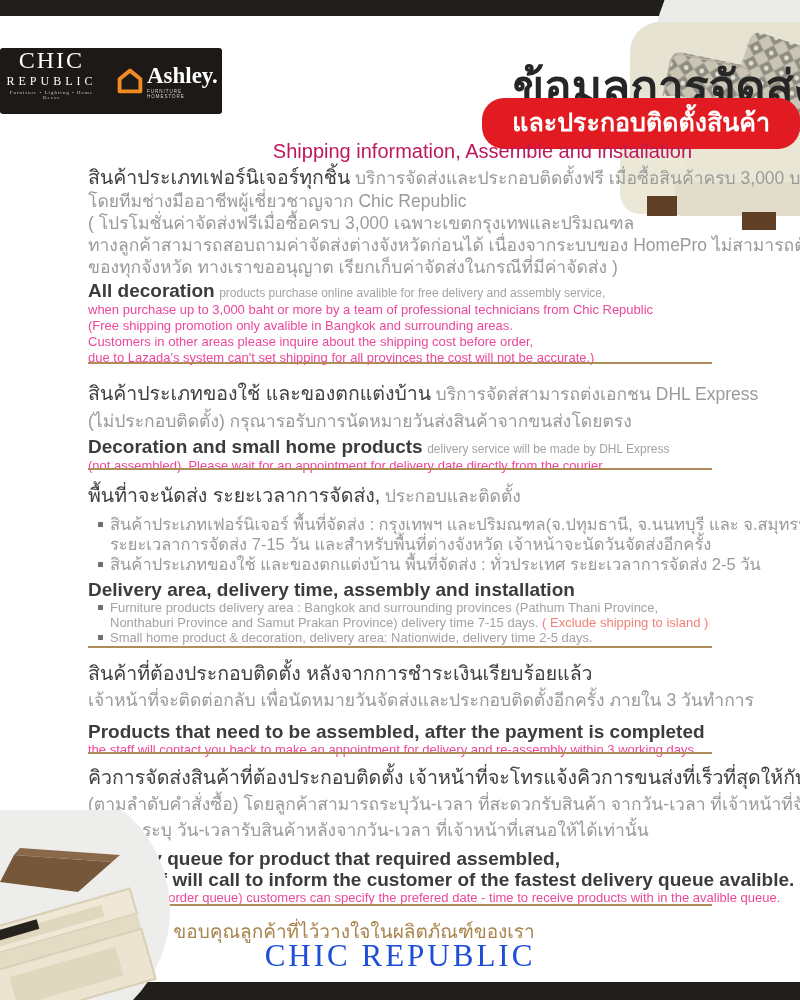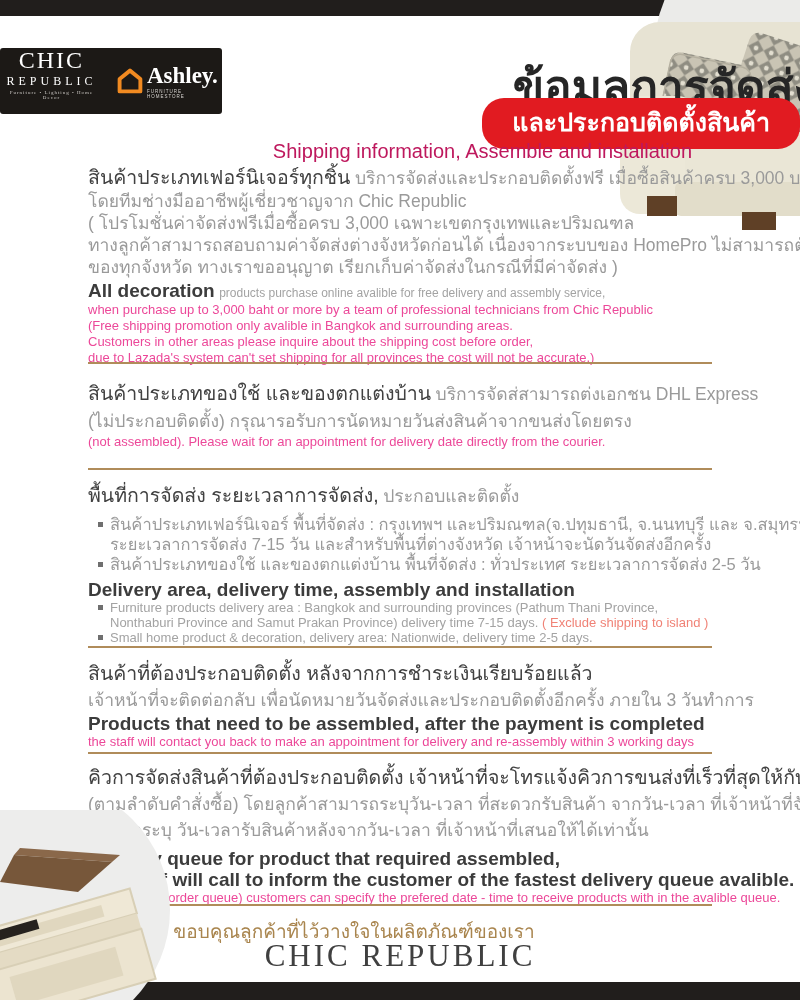--- a/index.html
+++ b/index.html
@@ -51,21 +51,21 @@
   .bullet-text{min-width:0;}
   .th-bullet-line{font-size:16.5px;color:#9a9a9a;line-height:20px;white-space:nowrap;}
   .en-bullet-line{font-size:13px;color:#a3a3a3;line-height:15px;white-space:nowrap;}
   .red-note{color:#f08276;}
 
   .divider{position:absolute;left:88px;width:624px;height:2px;background:#b08c5a;z-index:2;}
 
   .footer-thanks{position:absolute;left:0;top:916px;width:708px;text-align:center;
                  font-size:19px;color:#a9854e;z-index:2;}
   .footer-brand{position:absolute;left:0;top:938px;width:800px;text-align:center;
-                font-family:"Liberation Serif",serif;font-size:31px;letter-spacing:3px;color:#404040;z-index:2;}
+                font-family:"Liberation Serif",serif;font-size:31px;letter-spacing:3px;color:#1d4ed8;z-index:2;}
 </style>
 </head>
 <body>
 
 <div class="page">
 
   <div class="top-bar"></div>
 
   <svg class="sofa-art" width="320" height="240" viewBox="0 0 320 240" aria-hidden="true">
     <defs>
@@ -131,27 +131,31 @@
     <p class="en-line">due to Lazada's system can't set shipping for all provinces the cost will not be accurate.)</p>
   </section>
   <div class="divider" style="top:362px"></div>
 
   <section class="sec" style="top:380px">
     <p class="th-line26">
       <span class="th-bold">สินค้าประเภทของใช้ และของตกแต่งบ้าน</span>
       <span class="th-gray">บริการจัดส่สามารถต่งเอกชน DHL Express</span>
     </p>
     <p class="th-line26 th-gray">(ไม่ประกอบติดตั้ง) กรุณารอรับการนัดหมายวันส่งสินค้าจากขนส่งโดยตรง</p>
+    <p class="en-first">
+      <span class="en-bold">Decoration and small home products</span>
+      <span class="en-gray">delivery service will be made by DHL Express</span>
+    </p>
     <p class="en-line">(not assembled). Please wait for an appointment for delivery date directly from the courier.</p>
   </section>
   <div class="divider" style="top:468px"></div>
 
   <section class="sec" style="top:482px">
     <p class="th-line26">
-      <span class="th-bold">พื้นที่การจัดส่ง ระยะเวลาการจัดส่ง,</span>
+      <span class="th-bold">พื้นที่าจะนัดส่ง ระยะเวลาการจัดส่ง,</span>
       <span class="th-gray">ประกอบและติดตั้ง</span>
     </p>
     <div class="bullet-row b-th" style="margin-top:4px">
       <span class="bullet"></span>
       <div class="bullet-text">
         <div class="th-bullet-line">สินค้าประเภทเฟอร์นิเจอร์ พื้นที่จัดส่ง : กรุงเทพฯ และปริมณฑล(จ.ปทุมธานี, จ.นนทบุรี และ จ.สมุทรปราการ)</div>
         <div class="th-bullet-line">ระยะเวลาการจัดส่ง 7-15 วัน และสำหรับพื้นที่ต่างจังหวัด เจ้าหน้าจะนัดวันจัดส่งอีกครั้ง</div>
       </div>
     </div>
     <div class="bullet-row b-th">
@@ -173,21 +177,21 @@
       <div class="bullet-text">
         <div class="en-bullet-line">Small home product &amp; decoration, delivery area: Nationwide, delivery time 2-5 days.</div>
       </div>
     </div>
   </section>
   <div class="divider" style="top:646px"></div>
 
   <section class="sec" style="top:660px">
     <p class="th-line26 th-bold" style="line-height:27px">สินค้าที่ต้องประกอบติดตั้ง หลังจากการชำระเงินเรียบร้อยแล้ว</p>
     <p class="th-line26 th-gray" style="line-height:27px">เจ้าหน้าที่จะติดต่อกลับ เพื่อนัดหมายวันจัดส่งและประกอบติดตั้งอีกครั้ง ภายใน 3 วันทำการ</p>
-    <p class="en-heading" style="margin-top:0">Products that need to be assembled, after the payment is completed</p>
+    <p class="en-heading" style="margin-top:8px">Products that need to be assembled, after the payment is completed</p>
     <p class="en-line">the staff will contact you back to make an appointment for delivery and re-assembly within 3 working days</p>
   </section>
   <div class="divider" style="top:752px"></div>
 
   <section class="sec" style="top:764px">
     <p class="th-line26 th-bold" style="line-height:27px">คิวการจัดส่งสินค้าที่ต้องประกอบติดตั้ง เจ้าหน้าที่จะโทรแจ้งคิวการขนส่งที่เร็วที่สุดให้กับลูกค้า</p>
     <p class="th-line26 th-gray">(ตามลำดับคำสั่งซื้อ) โดยลูกค้าสามารถระบุวัน-เวลา ที่สะดวกรับสินค้า จากวัน-เวลา ที่เจ้าหน้าที่จัดคิวให้ได้</p>
     <p class="th-line26 th-gray">หรือขอระบุ วัน-เวลารับสินค้าหลังจากวัน-เวลา ที่เจ้าหน้าที่เสนอให้ได้เท่านั้น</p>
     <p class="en-heading" style="margin-top:5px;line-height:21px">Delivery queue for product that required assembled,</p>
     <p class="en-heading" style="line-height:21px">The staff will call to inform the customer of the fastest delivery queue avalible.</p>

